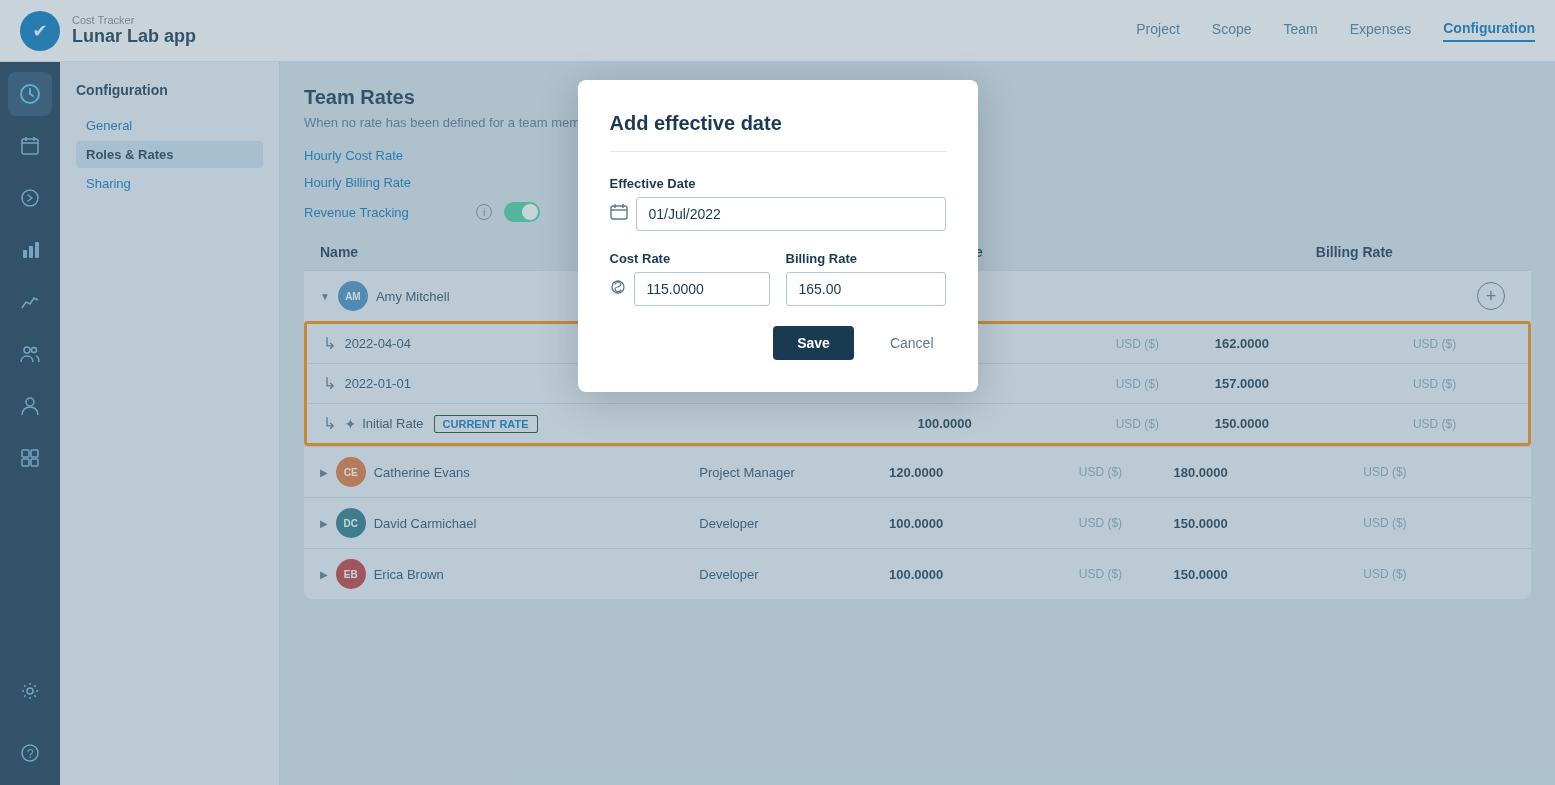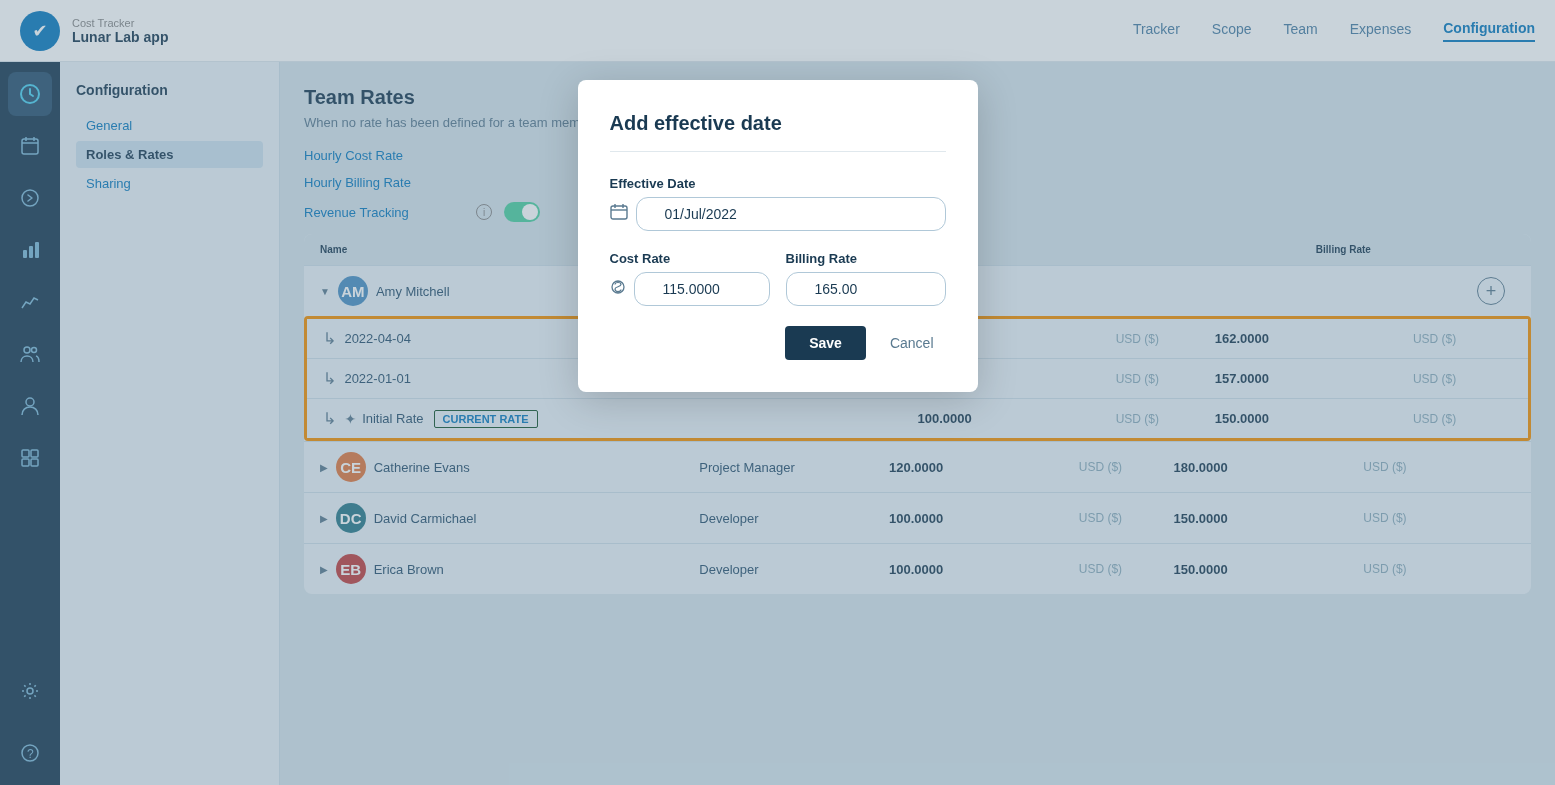--- a/index.html
+++ b/index.html
@@ -10,21 +10,21 @@
     .top-nav {
       position: fixed; top: 0; left: 0; right: 0; height: 62px;
       background: #fff; display: flex; align-items: center;
       border-bottom: 1px solid #dde6ed; z-index: 10;
       padding: 0 20px;
     }
     .app-logo { display: flex; align-items: center; gap: 12px; }
     .logo-icon { width: 40px; height: 40px; background: #0a7abf; border-radius: 50%; display: flex; align-items: center; justify-content: center; color: #fff; font-size: 18px; }
     .app-title { display: flex; flex-direction: column; }
     .app-subtitle { font-size: 11px; color: #888; }
-    .app-name { font-size: 14px; font-weight: 700; color: #1a3a52; }
+    .app-name { font-size: 18px; font-weight: 700; color: #1a3a52; }
 
     .top-nav-links { margin-left: auto; display: flex; gap: 32px; align-items: center; }
     .top-nav-link { font-size: 14px; color: #4a7fa5; text-decoration: none; padding-bottom: 4px; cursor: pointer; }
     .top-nav-link.active { color: #0a7abf; font-weight: 600; border-bottom: 2px solid #0a7abf; }
 
     
     .left-sidebar {
       position: fixed; top: 62px; left: 0; bottom: 0; width: 60px;
       background: #1a3a52; display: flex; flex-direction: column; align-items: center;
       padding-top: 10px; gap: 8px; z-index: 9;
@@ -55,27 +55,27 @@
     .section-title { font-size: 20px; font-weight: 700; color: #1a3a52; margin-bottom: 6px; }
     .section-desc { font-size: 13px; color: #5a7a90; margin-bottom: 18px; }
 
     .config-row { display: flex; align-items: center; margin-bottom: 12px; gap: 12px; }
     .config-label { font-size: 13px; color: #0a7abf; min-width: 160px; }
     .info-icon { width: 16px; height: 16px; border-radius: 50%; border: 1px solid #888; display: inline-flex; align-items: center; justify-content: center; font-size: 10px; color: #888; cursor: pointer; }
 
     
     .team-table { width: 100%; background: #eaf2f7; border-radius: 8px; overflow: hidden; }
     .table-header { display: grid; grid-template-columns: 2fr 1fr 1fr 1fr 1fr; padding: 10px 16px; background: #d6e4ec; }
-    .table-header-cell { font-size: 10px; font-weight: 700; color: #1a3a52; }
+    .table-header-cell { font-size: 14px; font-weight: 700; color: #1a3a52; }
     .table-row { display: grid; grid-template-columns: 2fr 1fr 1fr 1fr 1fr; padding: 10px 16px; border-top: 1px solid #ccdde8; align-items: center; }
     .table-cell { font-size: 13px; color: #2a5270; }
     .table-cell.muted { color: #8aabbc; font-size: 12px; }
     .table-cell.bold { font-weight: 600; color: #1a3a52; }
 
-    .avatar { width: 30px; height: 30px; border-radius: 50%; display: inline-flex; align-items: center; justify-content: center; font-size: 15px; font-weight: 700; color: #fff; margin-right: 8px; }
+    .avatar { width: 30px; height: 30px; border-radius: 50%; display: inline-flex; align-items: center; justify-content: center; font-size: 10px; font-weight: 700; color: #fff; margin-right: 8px; }
     .name-cell { display: flex; align-items: center; }
     .expand-icon { font-size: 10px; color: #5a7a90; margin-right: 8px; cursor: pointer; }
     .sub-row { display: grid; grid-template-columns: 2fr 1fr 1fr 1fr 1fr; padding: 10px 16px; border-top: 1px solid #ccdde8; align-items: center; background: #eaf2f7; }
     .sub-row:first-child { border-top: none; }
 
     .current-rate-badge {
       border: 1px solid #14532d; color: #0a7abf; font-size: 11px; font-weight: 600;
       padding: 2px 8px; border-radius: 2px; display: inline-block;
     }
 
@@ -99,44 +99,44 @@
 
     .form-group { margin-bottom: 20px; }
     .form-label { font-size: 13px; font-weight: 600; color: #1a3a52; margin-bottom: 6px; display: block; }
     .form-row { display: flex; gap: 16px; margin-bottom: 20px; }
     .form-col { flex: 1; }
 
     .input-with-icon { display: flex; align-items: center; gap: 8px; }
     .input-icon { color: #5a7a90; font-size: 16px; }
 
     .form-input {
-      width: 100%; border: 1px solid #b0c8d8; border-radius: 12px; padding: 8px 28px;
+      width: 100%; border: 1px solid #b0c8d8; border-radius: 3px; padding: 8px 12px;
       font-size: 14px; color: #1a3a52; background: #fff; outline: none;
     }
 
-    .modal-actions { display: flex; gap: 12px; justify-content: flex-end; margin-top: 8px; }
+    .modal-actions { display: flex; gap: 24px; justify-content: flex-end; margin-top: 8px; }
     .btn-save { background: #1a3a52; color: #fff; border: none; border-radius: 4px; padding: 9px 24px; font-size: 14px; font-weight: 600; cursor: pointer; }
     .btn-cancel { background: transparent; color: #5a7a90; border: none; font-size: 14px; cursor: pointer; padding: 9px 12px; }
 
     .toggle { width: 36px; height: 20px; background: #4dd0a0; border-radius: 10px; position: relative; display: inline-block; }
     .toggle::after { content: ''; position: absolute; width: 16px; height: 16px; background: #fff; border-radius: 50%; top: 2px; right: 2px; }
   </style>
 </head>
 <body>
 
 <div class="top-nav">
   <div class="app-logo">
     <div class="logo-icon">✔</div>
     <div class="app-title">
       <span class="app-subtitle">Cost Tracker</span>
       <span class="app-name">Lunar Lab app</span>
     </div>
   </div>
   <div class="top-nav-links">
-    <span class="top-nav-link">Tracker</span>
+    <span class="top-nav-link">Project</span>
     <span class="top-nav-link">Scope</span>
     <span class="top-nav-link">Team</span>
     <span class="top-nav-link">Expenses</span>
     <span class="top-nav-link active">Configuration</span>
   </div>
 </div>
 
 <div class="left-sidebar">
   <div class="sidebar-icon active" title="Dashboard">
     <svg width="22" height="22" viewBox="0 0 22 22" fill="none">

